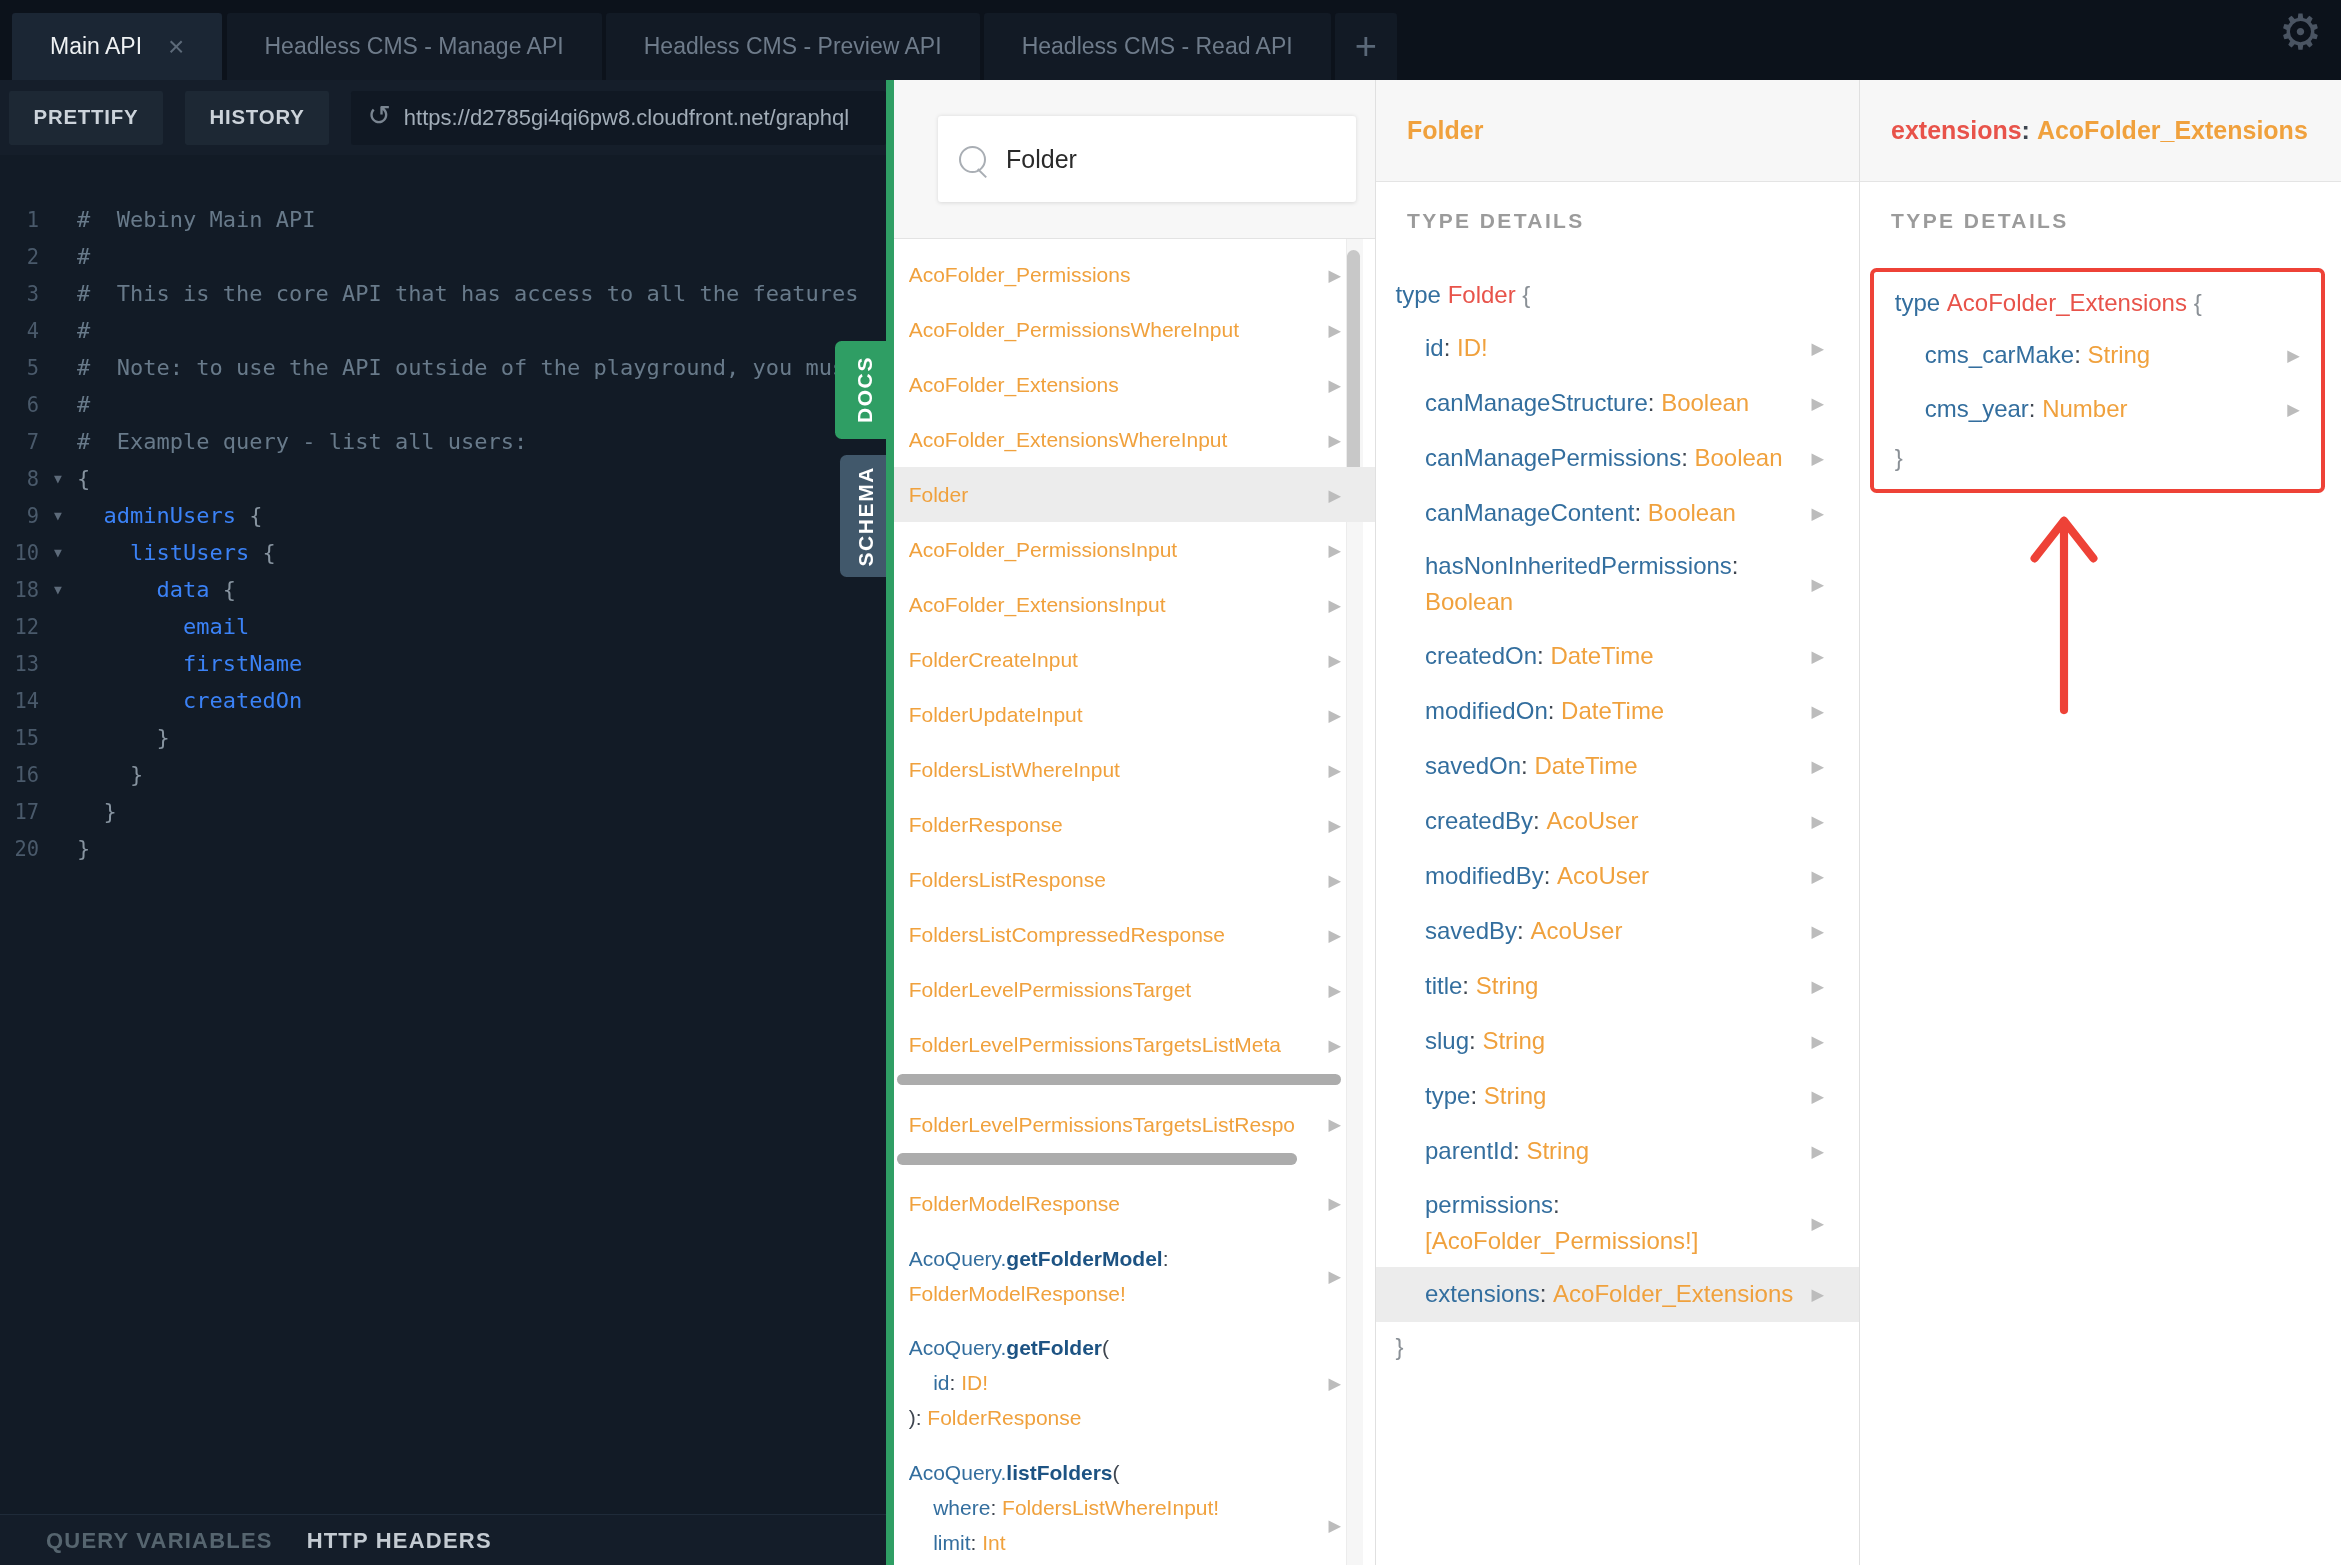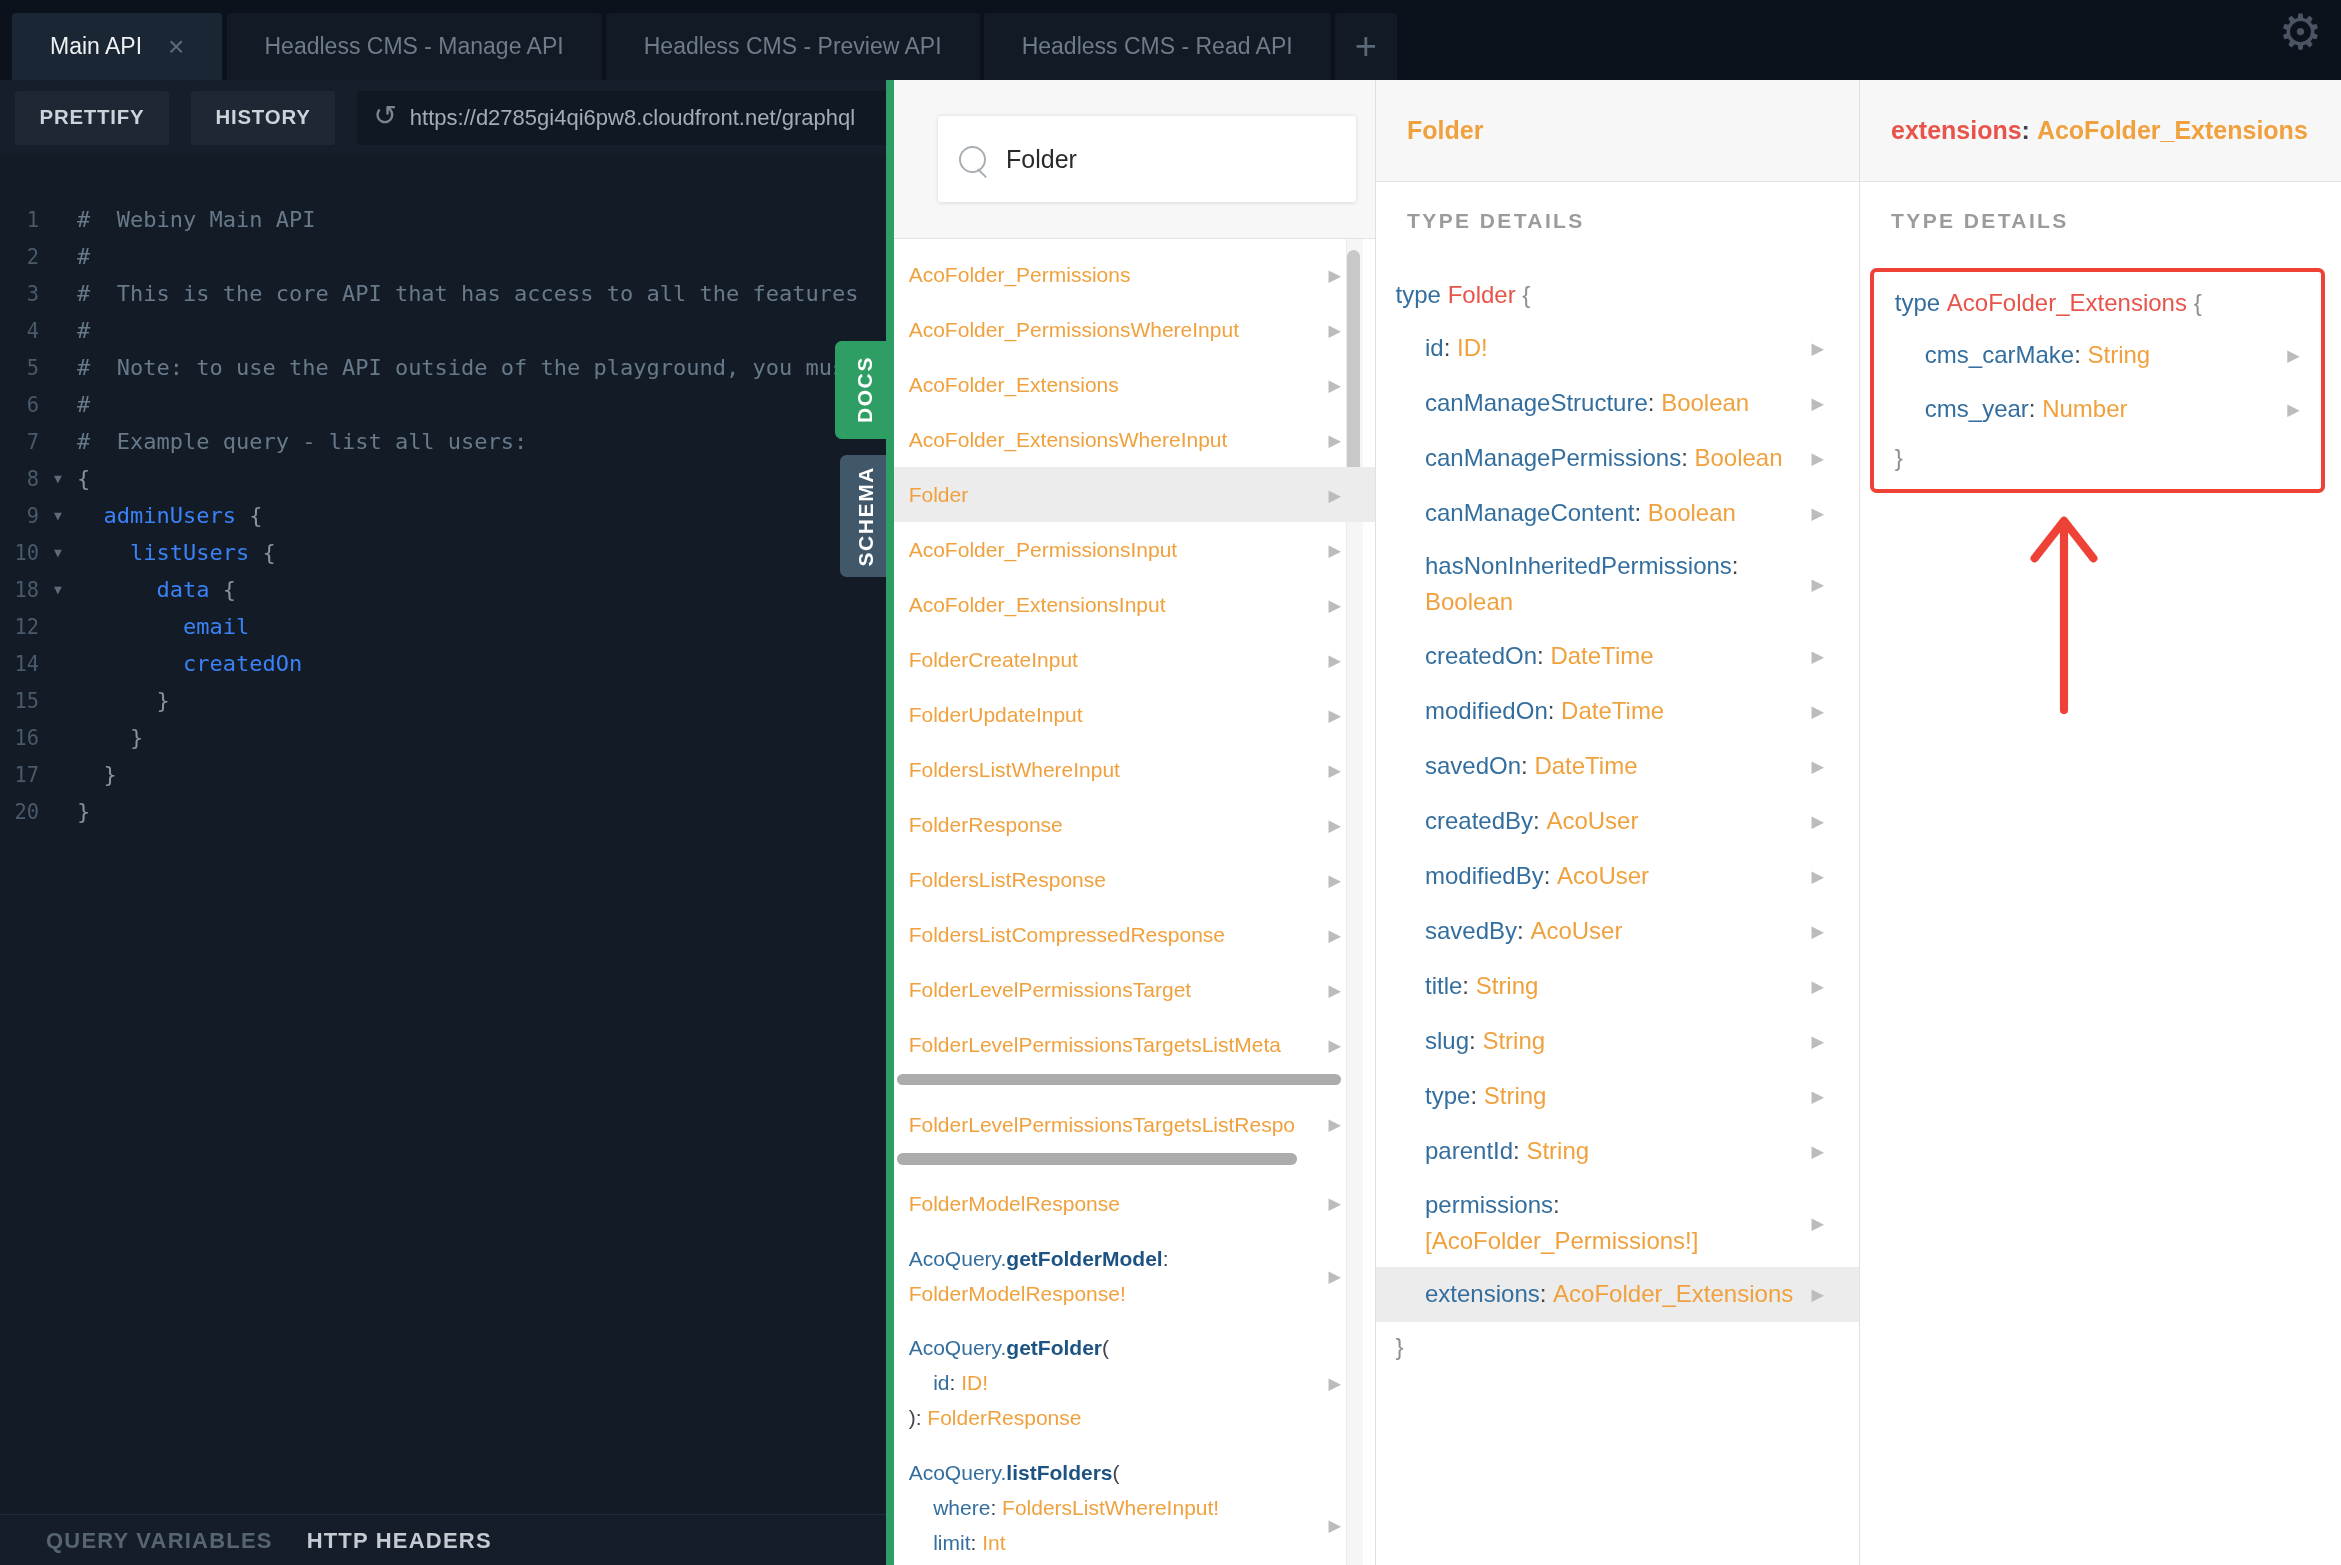--- a/index.html
+++ b/index.html
@@ -13,21 +13,21 @@
        background:#121a25;border-radius:3.3px 3.3px 0 0;cursor:pointer;white-space:nowrap;}
   .tab.active{background:#1b2634;color:#eef1f3;}
   .tab .close{margin-left:26px;color:#5d6a79;font-size:28px;line-height:1;}
   .plus{display:flex;align-items:center;justify-content:center;width:62px;font-size:38px;
         color:#5a6878;background:#121a25;border-radius:3.3px 3.3px 0 0;}
   .gear{position:absolute;right:19.6px;top:8.2px;font-size:49px;color:#4a5462;line-height:1;}
 
   
   .left-pane{position:absolute;left:0;top:80px;width:886px;height:1486px;background:#121b26;overflow:hidden;}
   .toolbar{position:absolute;left:0;top:0;width:100%;height:75px;background:#151e2a;
-           display:flex;align-items:center;gap:22px;padding-left:15px;box-sizing:border-box;}
+           display:flex;align-items:center;gap:22px;padding-left:9px;box-sizing:border-box;}
   .tbtn{height:54px;padding:0 24.5px;background:#1d2834;color:#ccd3da;font-size:20.4px;font-weight:bold;
         letter-spacing:0.8px;display:flex;align-items:center;border-radius:2.4px;cursor:pointer;}
   .urlbox{height:54px;width:571px;background:#101823;border-radius:2.4px;display:flex;align-items:center;
           padding:0 16.3px;box-sizing:border-box;gap:13px;}
   .urlbox .ref{color:#7a8591;font-size:28px;line-height:1;transform:translateY(-1.6px);}
   .url-text{color:#a2adb8;font-size:22px;white-space:nowrap;overflow:hidden;}
 
   .editor{position:absolute;left:0;top:75px;right:0;bottom:52px;padding-top:46px;overflow:hidden;}
   .ed-line{display:flex;height:37px;align-items:center;font-family:"DejaVu Sans Mono",monospace;
            font-size:22px;white-space:pre;}
@@ -156,20 +156,21 @@
         <div class="ed-line"><span class="ln">3</span><span class="fold"></span><span class="code"><span class="sg-cm">#  This is the core API that has access to all the features</span></span></div>
         <div class="ed-line"><span class="ln">4</span><span class="fold"></span><span class="code"><span class="sg-cm">#</span></span></div>
         <div class="ed-line"><span class="ln">5</span><span class="fold"></span><span class="code"><span class="sg-cm">#  Note: to use the API outside of the playground, you must</span></span></div>
         <div class="ed-line"><span class="ln">6</span><span class="fold"></span><span class="code"><span class="sg-cm">#</span></span></div>
         <div class="ed-line"><span class="ln">7</span><span class="fold"></span><span class="code"><span class="sg-cm">#  Example query - list all users:</span></span></div>
         <div class="ed-line"><span class="ln">8</span><span class="fold">▼</span><span class="code"><span class="sg-pn">{</span></span></div>
         <div class="ed-line"><span class="ln">9</span><span class="fold">▼</span><span class="code"><span class="sg-pn">  </span><span class="sg-fld">adminUsers</span><span class="sg-pn"> {</span></span></div>
         <div class="ed-line"><span class="ln">10</span><span class="fold">▼</span><span class="code"><span class="sg-pn">    </span><span class="sg-fld">listUsers</span><span class="sg-pn"> {</span></span></div>
         <div class="ed-line"><span class="ln">18</span><span class="fold">▼</span><span class="code"><span class="sg-pn">      </span><span class="sg-fld">data</span><span class="sg-pn"> {</span></span></div>
         <div class="ed-line"><span class="ln">12</span><span class="fold"></span><span class="code"><span class="sg-pn">        </span><span class="sg-fld">email</span></span></div>
+        <div class="ed-line"><span class="ln">13</span><span class="fold"></span><span class="code"><span class="sg-pn">        </span><span class="sg-fld">firstName</span></span></div>
         <div class="ed-line"><span class="ln">14</span><span class="fold"></span><span class="code"><span class="sg-pn">        </span><span class="sg-fld">createdOn</span></span></div>
         <div class="ed-line"><span class="ln">15</span><span class="fold"></span><span class="code"><span class="sg-pn">      }</span></span></div>
         <div class="ed-line"><span class="ln">16</span><span class="fold"></span><span class="code"><span class="sg-pn">    }</span></span></div>
         <div class="ed-line"><span class="ln">17</span><span class="fold"></span><span class="code"><span class="sg-pn">  }</span></span></div>
         <div class="ed-line"><span class="ln">20</span><span class="fold"></span><span class="code"><span class="sg-pn">}</span></span></div>
       </div>
     <div class="bottombar">
       <span class="qv">QUERY VARIABLES</span>
       <span class="hh">HTTP HEADERS</span>
     </div>

